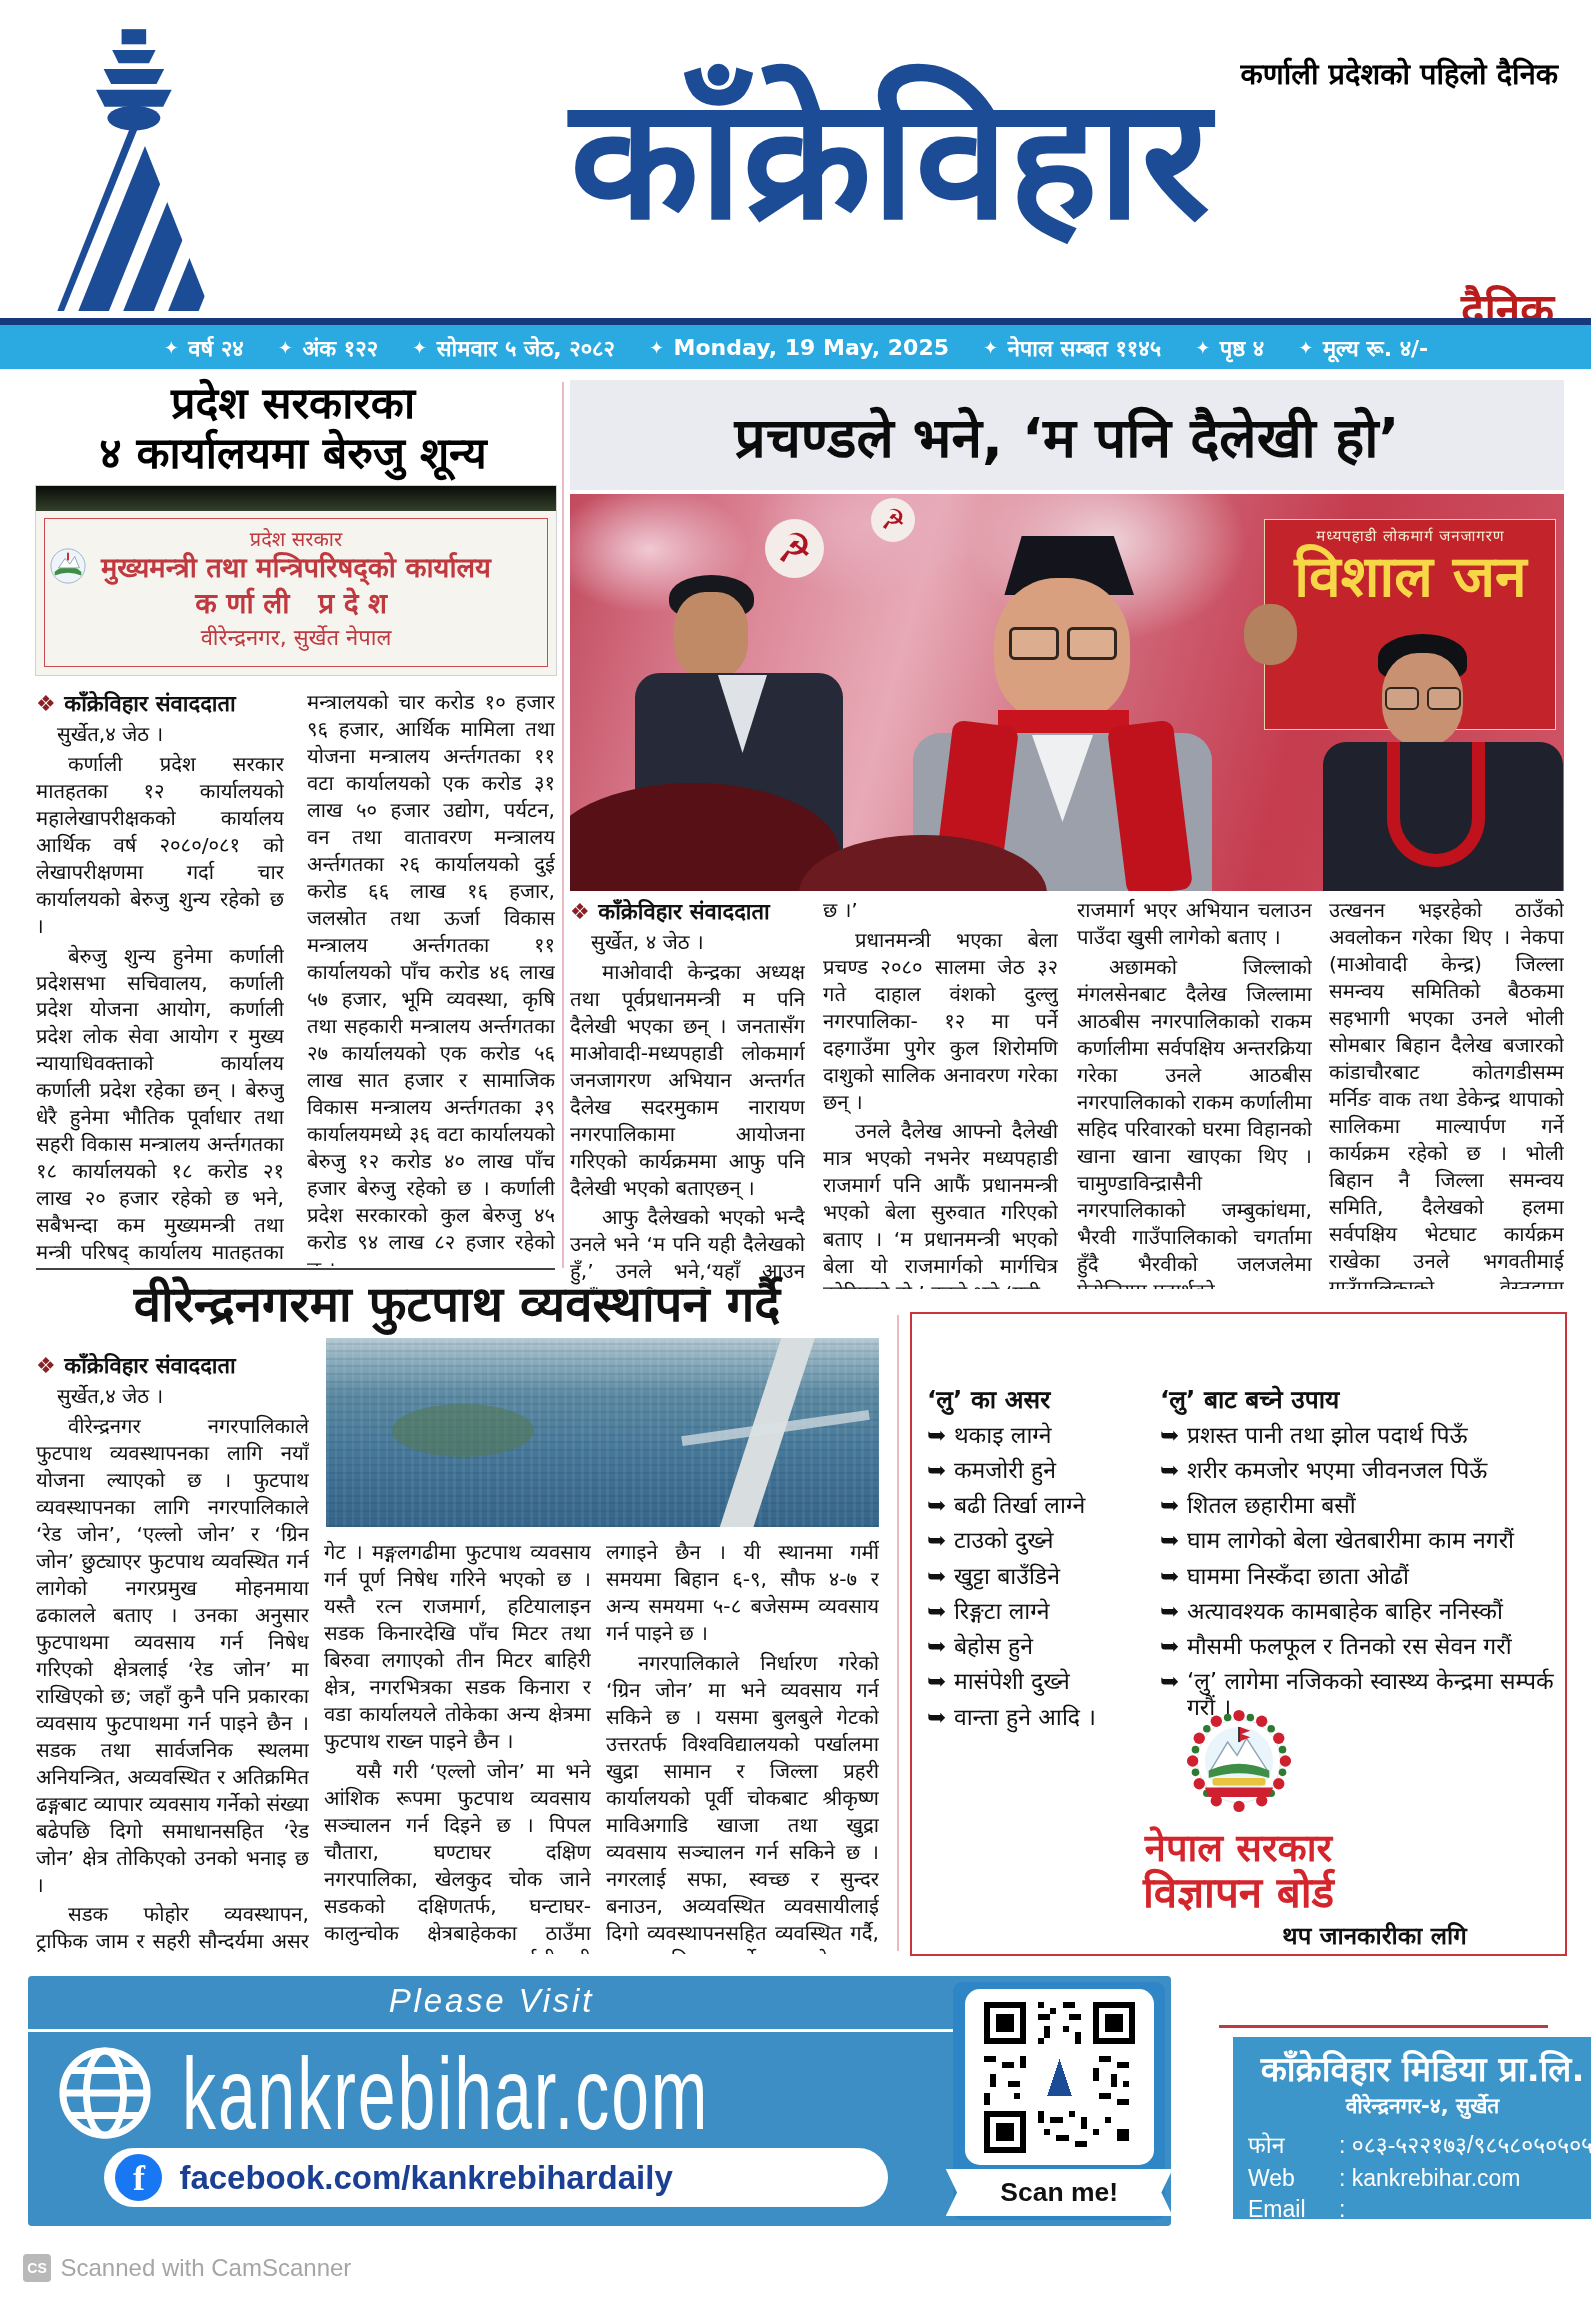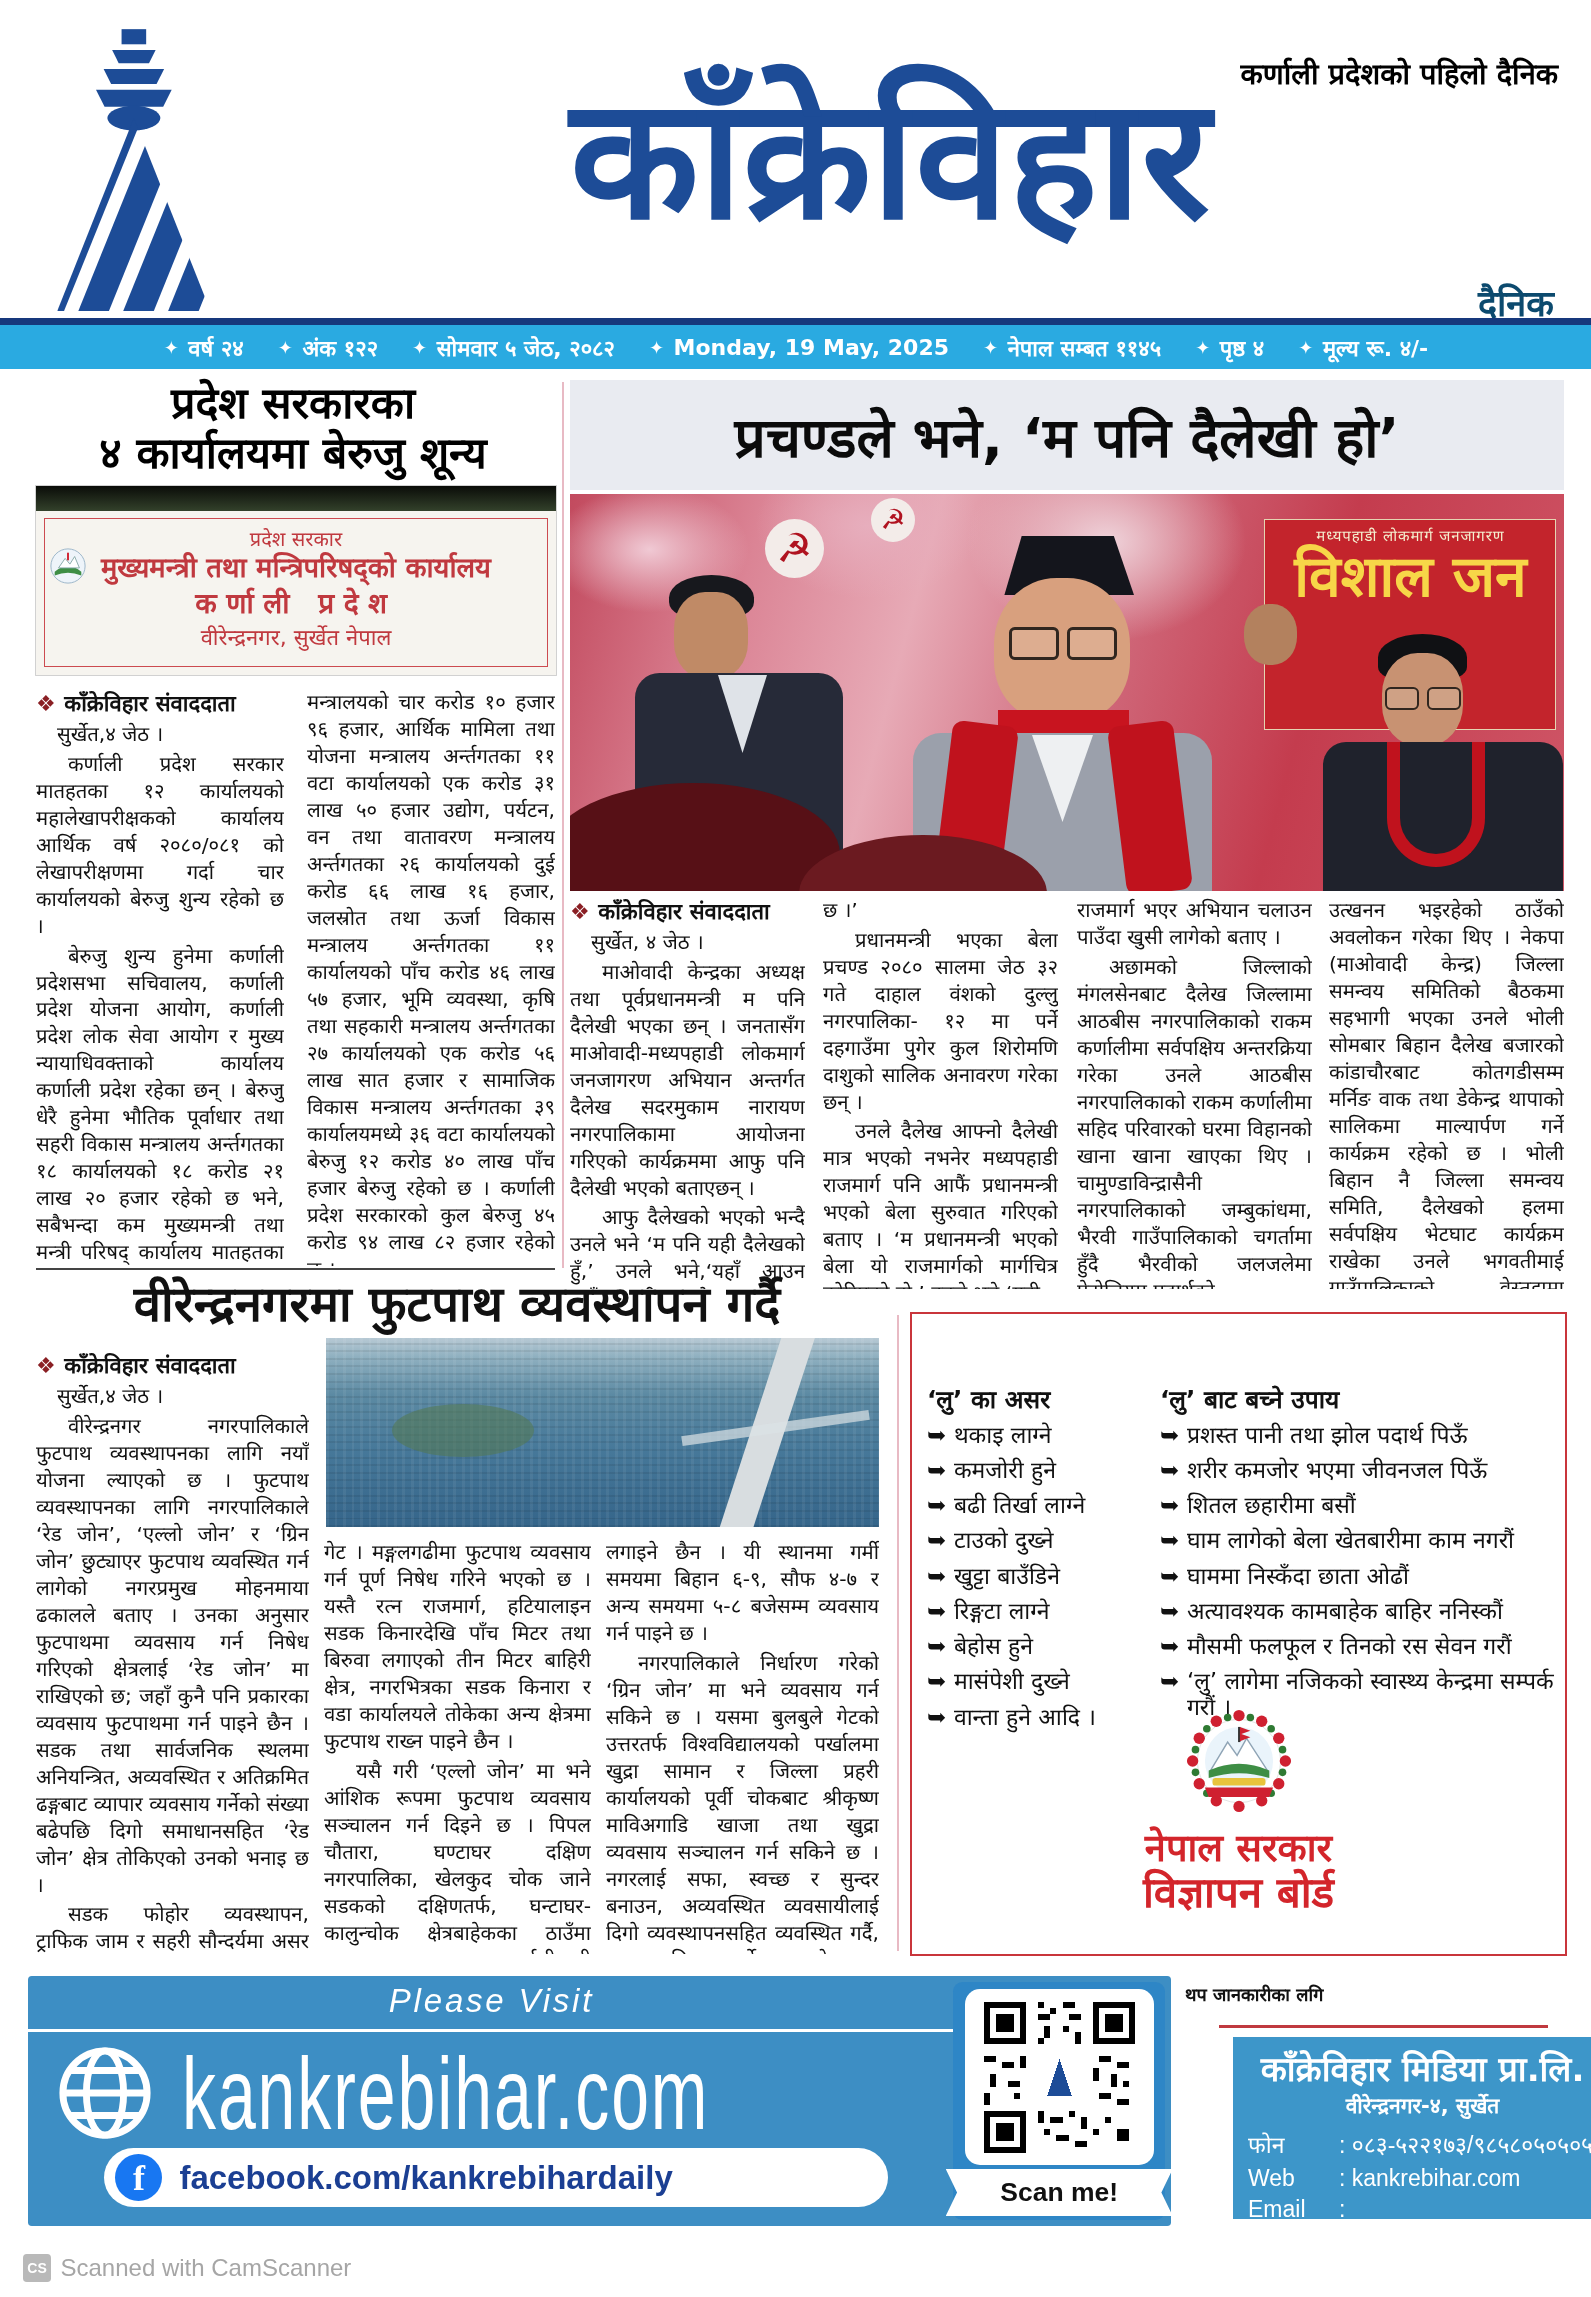--- a/index.html
+++ b/index.html
@@ -4,21 +4,21 @@
 <style>
   html,body{margin:0;padding:0;background:#ffffff;}
   .page{position:relative;width:1592px;height:2298px;background:#fff;overflow:hidden;
         font-family:"DejaVu Sans",sans-serif;color:#111;}
   
   .m-logo{position:absolute;left:44px;top:26.5px;width:175px;height:290px;}
   .m-tagline{position:absolute;top:53px;right:34px;font-size:29px;font-weight:bold;color:#000;}
   .m-title{position:absolute;left:201px;top:0px;width:1378px;height:318px;display:flex;
            align-items:center;justify-content:center;font-size:168px;font-weight:bold;
            color:#1d4c97;line-height:1;white-space:nowrap;}
-  .m-sub{position:absolute;top:278px;right:38px;font-size:36px;font-weight:bold;color:#0c4a6e;}
+  .m-sub{position:absolute;top:278px;right:38px;font-size:44px;font-weight:bold;color:#b91c1c;}
   .navy-bar{position:absolute;left:0;top:318px;width:1592px;height:6.6px;background:#16387c;}
   .cyan-bar{position:absolute;left:0;top:325px;width:1592px;height:44px;background:#2aaae1;
             display:flex;align-items:center;justify-content:center;gap:34px;color:#fff;
             font-size:22px;font-weight:bold;}
   .info-item{display:flex;align-items:center;gap:9.5px;white-space:nowrap;}
   .info-item .star{font-size:18px;}
   
   .bodycol{position:absolute;font-size:20.3px;line-height:1.33;text-align:justify;overflow:hidden;}
   .bodycol p{margin:0 0 2.8px 0;}
   .bodycol p.ind{text-indent:32px;}
@@ -129,21 +129,21 @@
   .fb-circle{width:47px;height:47px;border-radius:50%;background:#1877f2;color:#fff;font-weight:bold;font-size:36px;
              display:flex;align-items:center;justify-content:center;font-family:"Liberation Serif",serif;}
   .fb-text{font-size:33px;font-weight:bold;color:#1b3f93;font-family:"Liberation Sans",sans-serif;}
   .qr-zone{position:absolute;right:5.7px;top:5.7px;width:212px;height:238px;background:#2e86c6;border-radius:9.5px;}
   .qr-card{position:absolute;left:11.4px;top:7.6px;width:189px;height:176px;background:#fff;border-radius:15px;
            display:flex;align-items:center;justify-content:center;}
   .ribbon{position:absolute;left:-7.6px;bottom:3.8px;width:227px;height:47px;background:#fff;
           clip-path:polygon(0 0,100% 0,95% 50%,100% 100%,0 100%,5% 50%);
           display:flex;align-items:center;justify-content:center;font-size:26.5px;font-weight:bold;color:#111;
           font-family:"Liberation Sans",sans-serif;}
-  .finfo-h{position:absolute;left:1185px;top:1982px;width:379px;font-size:18px;font-weight:bold;}
+  .finfo-h{position:absolute;left:1185px;top:1918px;width:379px;text-align:center;font-size:24px;font-weight:bold;}
   .finfo-line{position:absolute;left:1219px;top:2025px;width:329px;height:2.8px;background:#c0393f;}
   .fcard{position:absolute;left:1185px;top:2037px;width:379px;height:182px;background:#3d96c9;color:#fff;
          box-sizing:border-box;padding:7.6px 0 0 0;margin-left:48px;}
   .fc-company{font-size:34px;font-weight:bold;text-align:center;}
   .fc-addr{font-size:21px;font-weight:bold;text-align:center;margin:0 0 9.5px 0;}
   .fc-row{display:flex;font-size:23px;padding-left:15px;margin-bottom:4.7px;font-family:"Liberation Sans",sans-serif;}
   .fc-label{width:91px;flex:0 0 auto;}
   .watermark{position:absolute;left:23px;top:2254px;display:flex;align-items:center;gap:9.5px;color:#a6a6a6;
              font-size:24px;font-family:"Liberation Sans",sans-serif;}
   .cs-box{width:28px;height:28px;background:#b9b9b9;color:#fff;font-size:14px;font-weight:bold;border-radius:3.8px;

